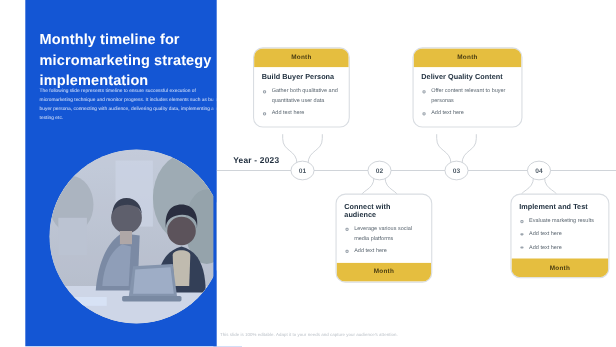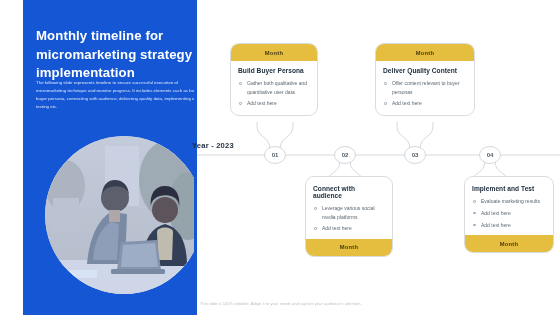--- a/index.html
+++ b/index.html
@@ -39,21 +39,21 @@
   }
 
   
   .right-panel {
     position:absolute; left:197px; top:0; right:0; height:315px;
     background:#ffffff;
   }
   .timeline-svg { position:absolute; left:0; top:0; }
 
   .year-label {
-    position:absolute; left:192px; top:141px;
+    position:absolute; left:212px; top:141px;
     font-size:7.6px; font-weight:bold; color:#1f2d3d;
     letter-spacing:0.2px;
     text-align:center;
   }
 
   
   .card {
     position:absolute; background:#ffffff;
     border:1px solid #d9dde2; border-radius:9px;
     overflow:hidden;

